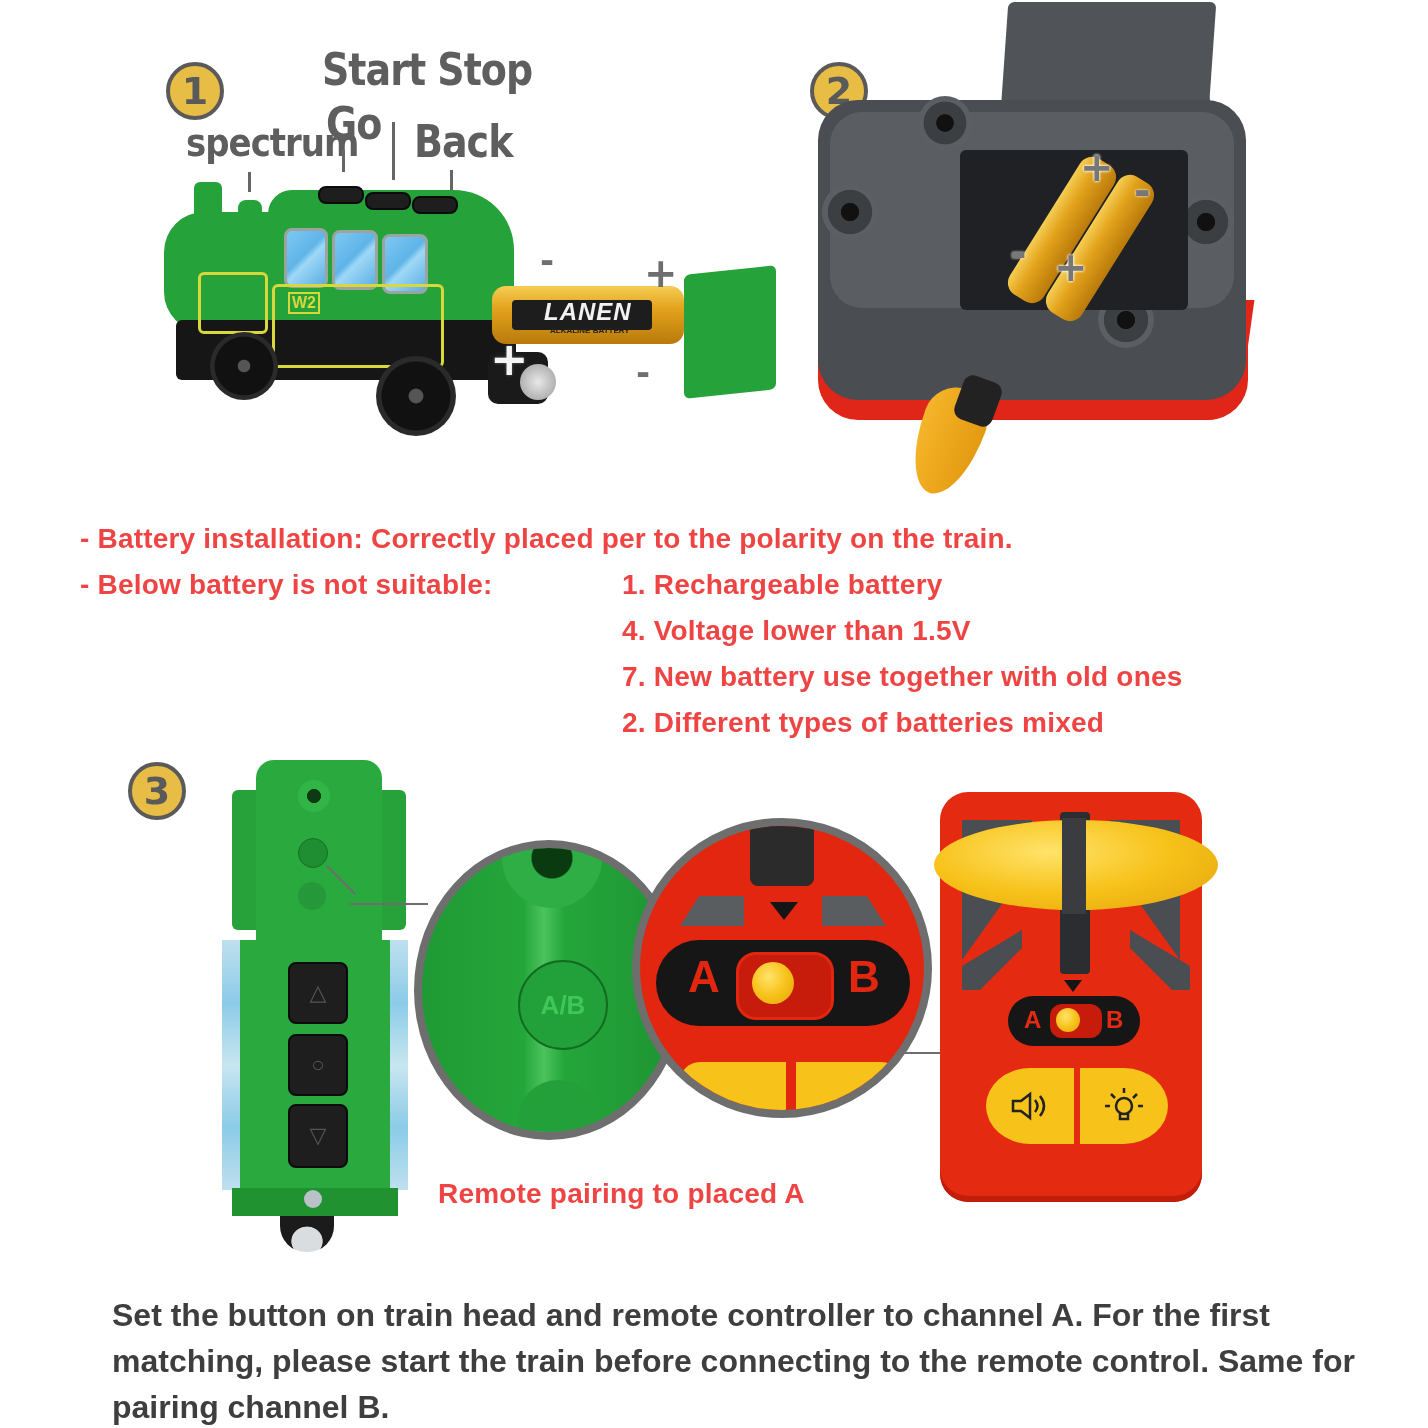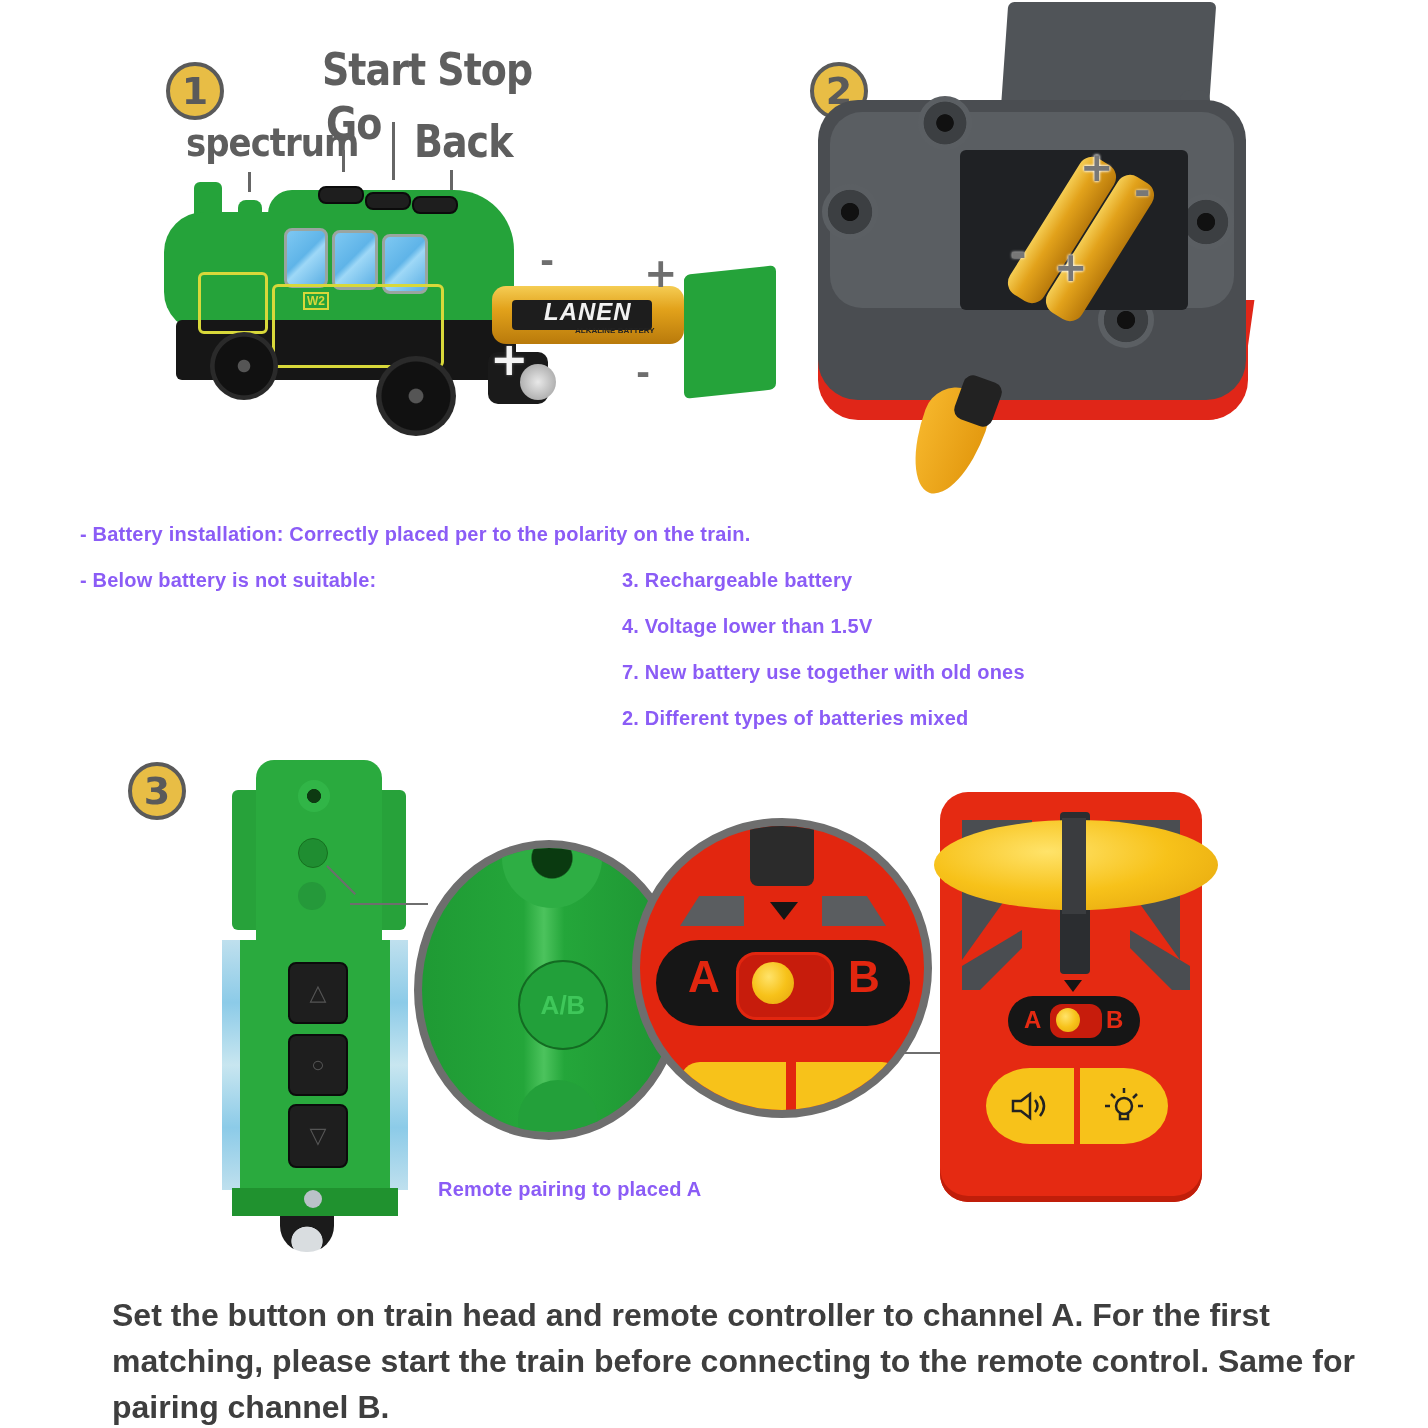--- a/index.html
+++ b/index.html
@@ -1,21 +1,21 @@
 <!DOCTYPE html>
 <html><head>
 <meta charset="utf-8">
 <style>
   html,body{margin:0;padding:0;background:#ffffff;}
   body{width:1428px;height:1428px;position:relative;overflow:hidden;font-family:"Liberation Sans",sans-serif;color:#3b3b3b;}
   .abs{position:absolute;}
   .badge{position:absolute;width:58px;height:58px;border-radius:50%;background:#e8bd45;border:4px solid #5a5a5a;box-sizing:border-box;display:flex;align-items:center;justify-content:center;font-weight:bold;font-size:38px;color:#5a5a5a;font-family:"DejaVu Sans",sans-serif;}
   .callout{position:absolute;font-family:"DejaVu Sans",sans-serif;font-weight:bold;color:#5e5e5e;font-size:38px;letter-spacing:-1px;transform:scaleY(1.15);}
   .tick{position:absolute;width:3px;background:#666;}
-  .txt{position:absolute;font-weight:bold;font-size:20px;color:#8b5cf6;white-space:nowrap;letter-spacing:0.2px;}
+  .txt{position:absolute;font-weight:bold;font-size:28px;color:#ef4444;white-space:nowrap;letter-spacing:0.2px;}
   .para{position:absolute;left:112px;top:1292px;width:1260px;font-weight:bold;font-size:32px;line-height:46px;color:#3e3e3e;}
   
   .green{background:#25a33a;}
   .win{position:absolute;background:linear-gradient(135deg,#7ec8f2 0%,#5fb4e8 45%,#9ed8f7 55%,#5aaee3 100%);border:3px solid #9aa5a0;border-radius:8px;}
   .wheel{position:absolute;border-radius:50%;background:radial-gradient(circle,#555 0 12%,#111 14% 60%,#2a2a2a 62% 100%);}
   .battery{position:absolute;border-radius:14px;background:linear-gradient(180deg,#f5cd54 0%,#e2a21b 40%,#b97a0b 100%);}
   .pill{position:absolute;border-radius:50%;background:radial-gradient(ellipse at 40% 35%,#ffe36a 0%,#f7c21a 50%,#e3a30c 100%);}
   .screw{position:absolute;border-radius:50%;background:radial-gradient(circle,#111 0 22%,#3c3f42 24% 55%,#5b5f63 57% 100%);}
   .plus{position:absolute;font-weight:bold;color:#6e6e6e;font-family:"DejaVu Sans",sans-serif;}
   .circle-zoom{position:absolute;border-radius:50%;border:8px solid #6e6e6e;box-sizing:border-box;overflow:hidden;}
@@ -44,31 +44,31 @@
     <div class="abs green" style="left:268px;top:190px;width:246px;height:170px;border-radius:24px 60px 8px 8px;"></div>
     <div class="abs" style="left:176px;top:320px;width:340px;height:60px;background:#161616;border-radius:6px;"></div>
     <div class="btn-black" style="left:318px;top:186px;width:42px;height:14px;"></div>
     <div class="btn-black" style="left:365px;top:192px;width:42px;height:14px;"></div>
     <div class="btn-black" style="left:412px;top:196px;width:42px;height:14px;"></div>
     <div class="win" style="left:284px;top:228px;width:38px;height:54px;"></div>
     <div class="win" style="left:332px;top:230px;width:40px;height:54px;"></div>
     <div class="win" style="left:382px;top:234px;width:40px;height:54px;"></div>
     <div class="abs" style="left:198px;top:272px;width:64px;height:56px;border:3px solid #d8d83a;border-radius:6px;"></div>
     <div class="abs" style="left:272px;top:284px;width:166px;height:78px;border:3px solid #d8d83a;border-radius:6px;"></div>
-    <div class="abs" style="left:303px;top:292px;font-size:12px;font-weight:bold;color:#d8d83a;border:2px solid #d8d83a;padding:0 2px;">W2</div>
+    <div class="abs" style="left:288px;top:292px;font-size:16px;font-weight:bold;color:#d8d83a;border:2px solid #d8d83a;padding:0 2px;">W2</div>
     <div class="wheel" style="left:210px;top:332px;width:68px;height:68px;"></div>
     <div class="wheel" style="left:376px;top:356px;width:80px;height:80px;"></div>
     <div class="abs" style="left:488px;top:352px;width:60px;height:52px;background:#1a1a1a;border-radius:10px;"></div>
     <div class="abs" style="left:520px;top:364px;width:36px;height:36px;border-radius:50%;background:radial-gradient(circle,#e8e8e8,#9a9a9a);"></div>
   </div>
 
   <div class="battery" style="left:492px;top:286px;width:192px;height:58px;">
     <div class="abs" style="left:20px;top:14px;width:140px;height:30px;background:#1d1d1d;border-radius:4px;"></div>
     <div class="abs" style="left:52px;top:12px;font-size:24px;font-weight:bold;font-style:italic;color:#f2f2f2;letter-spacing:1px;">LANEN</div>
-    <div class="abs" style="left:58px;top:40px;font-size:8px;font-weight:bold;color:#222;margin-left:25px;">ALKALINE BATTERY</div>
+    <div class="abs" style="left:58px;top:40px;font-size:8px;font-weight:bold;color:#222;">ALKALINE BATTERY</div>
   </div>
   <div class="plus" style="left:540px;top:240px;font-size:34px;">-</div>
   <div class="plus" style="left:644px;top:250px;font-size:40px;">+</div>
   <div class="plus" style="left:636px;top:352px;font-size:34px;">-</div>
   <div class="plus" style="left:490px;top:332px;font-size:46px;color:#f4f4f4;text-shadow:0 0 3px #666;">+</div>
 
   <div class="abs green" style="left:684px;top:270px;width:92px;height:124px;border-radius:6px;transform:skewY(-6deg);"></div>
 </div>
 
 <div>
@@ -94,21 +94,21 @@
   <div class="plus" style="left:1010px;top:230px;font-size:40px;color:#777;text-shadow:0 0 3px #fff;">-</div>
   <div class="plus" style="left:1054px;top:244px;font-size:40px;color:#777;text-shadow:0 0 3px #fff,0 0 3px #fff;">+</div>
 
   <div class="abs" style="left:916px;top:386px;width:64px;height:110px;background:linear-gradient(90deg,#f5b52a,#e49a10);border-radius:50% 50% 50% 50%/30% 30% 70% 70%;transform:rotate(20deg);"></div>
   <div class="abs" style="left:958px;top:378px;width:40px;height:46px;background:#222;border-radius:10px;transform:rotate(20deg);"></div>
 </div>
 
 <div>
   <div class="txt" style="left:80px;top:523px;">- Battery installation: Correctly placed per to the polarity on the train.</div>
   <div class="txt" style="left:80px;top:569px;">- Below battery is not suitable:</div>
-  <div class="txt" style="left:622px;top:569px;">3. Rechargeable battery</div>
+  <div class="txt" style="left:622px;top:569px;">1. Rechargeable battery</div>
   <div class="txt" style="left:622px;top:615px;">4. Voltage lower than 1.5V</div>
   <div class="txt" style="left:622px;top:661px;">7. New battery use together with old ones</div>
   <div class="txt" style="left:622px;top:707px;">2. Different types of batteries mixed</div>
 </div>
 
 <div>
   <div class="badge" style="left:128px;top:762px;">3</div>
 
   <div>
     <div class="abs" style="left:232px;top:790px;width:34px;height:140px;background:#27a23a;border-radius:6px;"></div>

